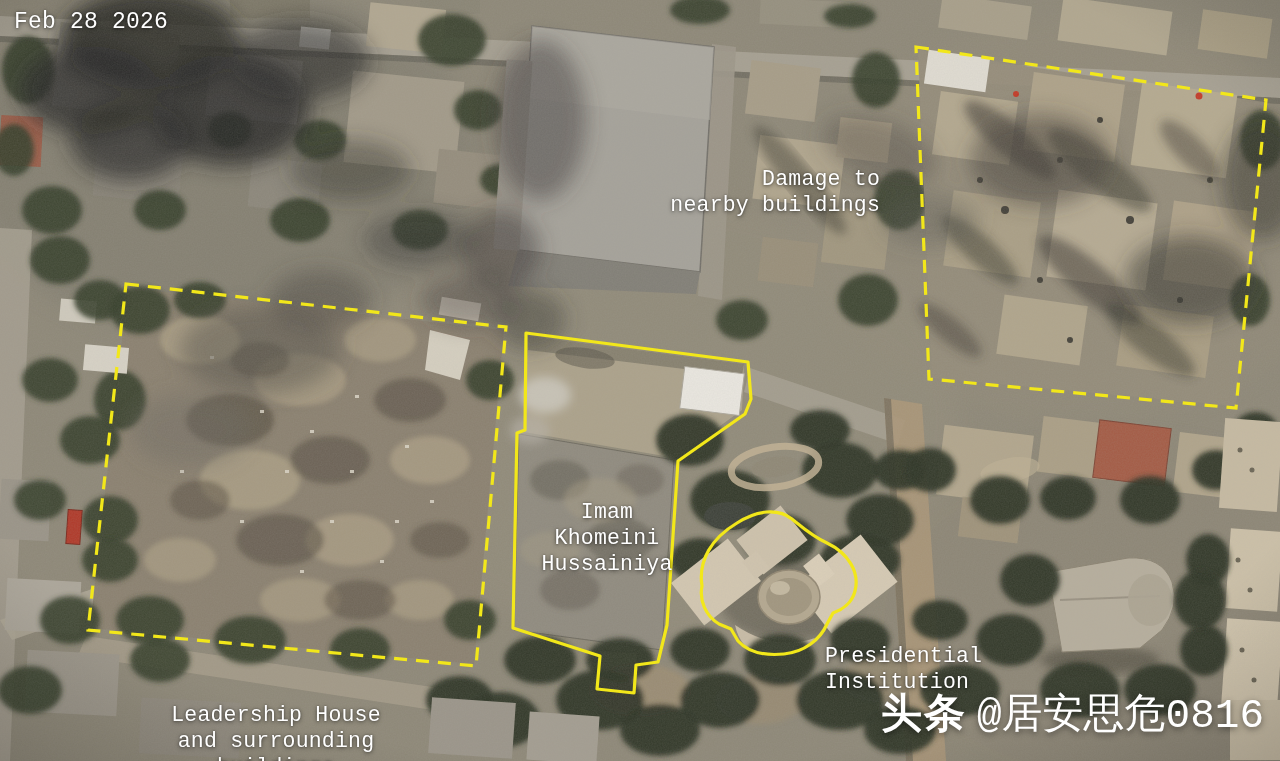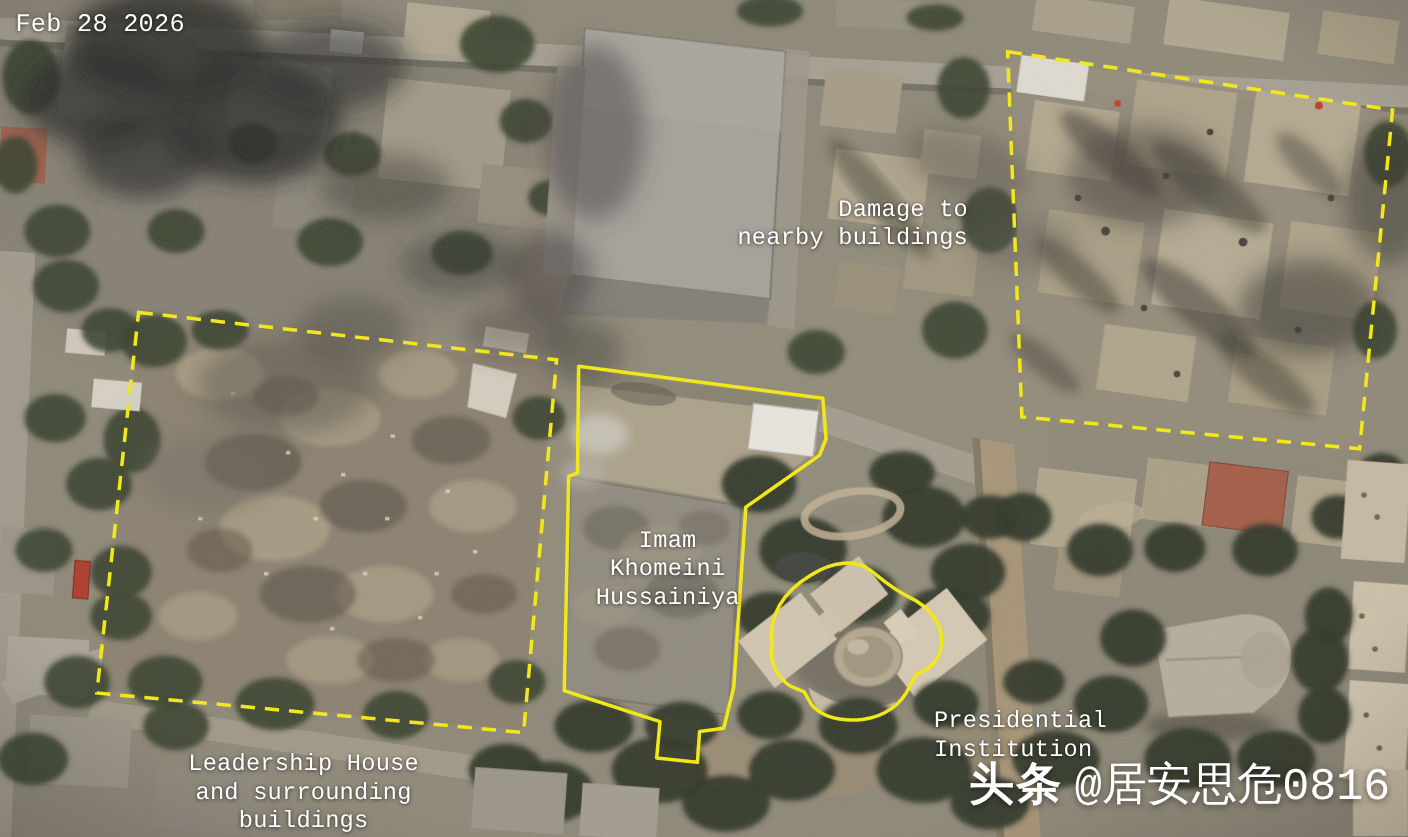--- a/index.html
+++ b/index.html
@@ -7,25 +7,25 @@
     position:relative; width:1280px; height:761px; overflow:hidden;
     background:#8E8878; font-family:Liberation Mono, monospace;
   }
   .stage svg { position:absolute; inset:0; display:block; }
   .label {
     position:absolute; color:var(--label,#fff); white-space:pre-line;
     font-size:21.5px; line-height:1.2; text-shadow:0 1px 4px rgba(0,0,0,.55), 0 0 2px rgba(0,0,0,.35);
     letter-spacing:.2px;
   }
   .label.right { text-align:right; }
-  .label.center { text-align:center; }
+  .label.center { text-align:center;margin-top:20px; }
   .date { left:14px; top:9px; font-size:23px; }
-  .damage { right:400px; top:179px; }
+  .damage { right:400px; top:167px; }
   .hussainiya { left:527px; top:480px; width:160px; }
-  .presidential { left:825px; top:644px;margin-left:24px; }
+  .presidential { left:825px; top:644px; }
   .leadership { left:155px; top:683px; width:242px; }
   .watermark {
     position:absolute; right:16px; top:694px; text-align:right; color:#fff;
     text-shadow:0 2px 6px rgba(0,0,0,.5);
   }
   .watermark .row1 { font-size:41px; line-height:1.1; white-space:nowrap; }
   .watermark .plat { font-weight:800; letter-spacing:2px; margin-right:10px; }
   .watermark .row2 { font-size:21px; font-weight:700; letter-spacing:1.5px; margin-top:1px; }
   .anno { fill:none; stroke:var(--anno,#F2E71A); stroke-width:3.2; }
   .anno.dash { stroke-dasharray:13 9; }

